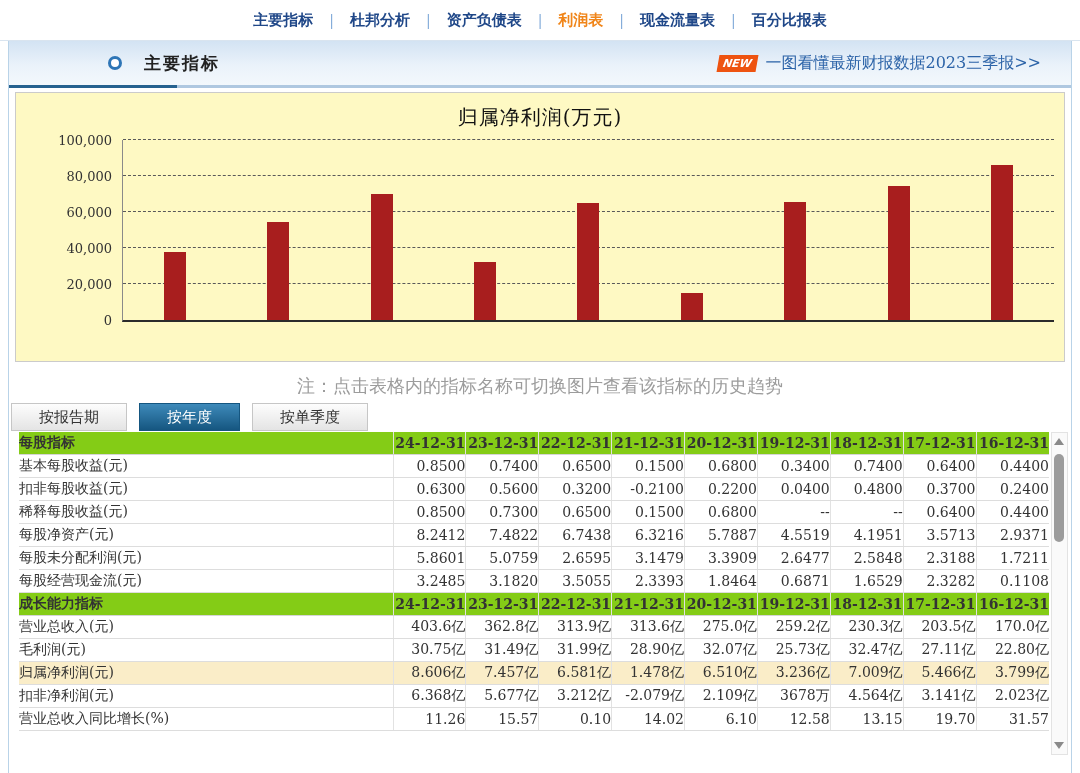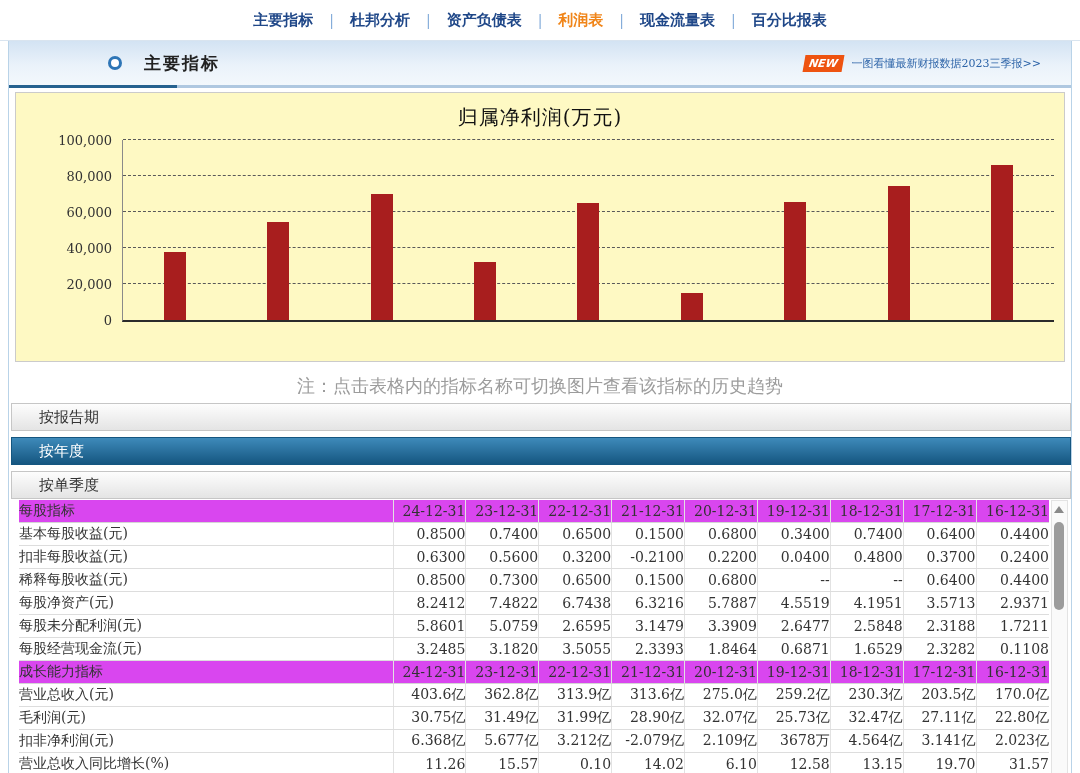--- a/index.html
+++ b/index.html
@@ -16,51 +16,51 @@
   .content{position:absolute;top:41px;left:8px;right:8px;bottom:0;border-left:1px solid #B9D3E8;border-right:1px solid #B9D3E8;background:#fff;}
 
   
   .band{height:44px;background:linear-gradient(180deg,#D3E3F3 0%,#EAF2FA 55%,#F3F8FC 100%);position:relative;display:flex;align-items:center;}
   .band-underline{position:absolute;bottom:-3px;left:0;right:0;height:3px;background:#AFC8E0;}
   .band-underline::before{content:"";position:absolute;left:0;top:0;height:3px;width:168px;background:#26628F;}
   .circle-icon{width:8px;height:8px;border:3px solid #2E75B6;border-radius:50%;background:#fff;margin-left:99px;flex:none;}
   .section-title{font-size:17px;font-weight:bold;color:#222;margin-left:22px;letter-spacing:2px;}
   .promo{margin-left:auto;margin-right:30px;display:flex;align-items:center;gap:9px;}
   .new-badge{background:#EE5310;color:#fff;font-size:11px;font-weight:bold;font-style:italic;line-height:15px;padding:1px 5px;transform:skewX(-10deg);font-family:"DejaVu Sans","Liberation Sans",sans-serif;}
-  .promo-link{color:#2D64A8;font-size:11px;cursor:pointer;text-decoration:none;}
+  .promo-link{color:#2D64A8;font-size:16px;cursor:pointer;text-decoration:none;}
 
   
   .chart-panel{margin:7px 6px 0 6px;border:1px solid #CBCBCB;height:268px;position:relative;background:#fef9c3;}
   .chart-title{text-align:center;font-size:20px;color:#111;padding-top:11px;letter-spacing:1px;}
   .plot-wrap{position:absolute;left:0;right:0;top:47px;bottom:0;}
   .ylabels{position:absolute;left:0;top:0;width:96px;height:180px;}
   .ylabels span{position:absolute;right:0;font-size:13px;color:#333;white-space:nowrap;}
   .plot-area{position:absolute;left:106px;right:10px;top:0;height:180px;border-left:1px solid #8a8a8a;border-bottom:2px solid #2b2b2b;}
   .gridline{position:absolute;left:0;right:0;height:0;border-top:1px dashed #595959;}
   .bars{position:absolute;left:0;right:0;top:0;bottom:0;display:flex;}
   .bar-slot{flex:1;display:flex;align-items:flex-end;justify-content:center;}
   .bar{width:22px;background:#A81E1E;}
   .xlabels{position:absolute;left:106px;right:10px;top:188px;display:flex;}
   .xlabel{flex:1;text-align:center;font-size:13px;color:#222;white-space:nowrap;}
 
   .note{text-align:center;color:#9C9C9C;font-size:18px;margin-top:12px;height:20px;}
 
   
-  .tabs{display:flex;margin:9px 0 0 2px;gap:6px;flex-direction:column;}
+  .tabs{display:flex;margin:9px 0 0 2px;gap:12px;}
   .tab{height:26px;line-height:26px;padding:0 27px;font-size:15px;color:#333;background:linear-gradient(#FDFDFD,#E4E4E4);border:1px solid #C6C6C6;cursor:pointer;white-space:nowrap;}
   .tab.active{background:linear-gradient(#3E8ABA,#155680);color:#fff;border-color:#155680;}
 
   
   .table-zone{position:relative;margin:1px 0 0 10px;width:1049px;}
   table.fin{border-collapse:collapse;table-layout:fixed;width:1030px;font-size:14px;}
   table.fin td{height:22px;padding:0;border-bottom:1px solid #DDDDDD;color:#333;overflow:hidden;white-space:nowrap;}
   td.lab{text-align:left;padding-left:16px;color:#3d3d3d;border-right:1px solid #E2E2E2;}
   td.val{text-align:right;padding-right:12px;border-right:1px solid #E2E2E2;}
   td.last{border-right:none;}
-  tr.sec td{background:#d946ef;font-weight:normal;border-bottom:1px solid #D5D5D5;}
+  tr.sec td{background:#84cc16;font-weight:bold;border-bottom:1px solid #D5D5D5;}
   tr.hl td{background:#FAEDC8;}
   tr.row td.lab{cursor:pointer;}
 
   
   .sb{position:absolute;left:1032px;top:0;width:15px;height:321px;background:#FAFAFA;border:1px solid #E3E3E3;}
   .sb-up{position:absolute;top:5px;left:2px;width:0;height:0;border-left:5px solid transparent;border-right:5px solid transparent;border-bottom:7px solid #8A8A8A;cursor:pointer;}
   .sb-down{position:absolute;bottom:5px;left:2px;width:0;height:0;border-left:5px solid transparent;border-right:5px solid transparent;border-top:7px solid #8A8A8A;cursor:pointer;}
   .sb-thumb{position:absolute;top:21px;left:2px;width:10px;height:88px;background:#9C9C9C;border-radius:6px;cursor:pointer;}
 </style>
 </head>
@@ -280,20 +280,32 @@
               <td class="val">30.75亿</td>
               <td class="val">31.49亿</td>
               <td class="val">31.99亿</td>
               <td class="val">28.90亿</td>
               <td class="val">32.07亿</td>
               <td class="val">25.73亿</td>
               <td class="val">32.47亿</td>
               <td class="val">27.11亿</td>
               <td class="val last">22.80亿</td>
             </tr>
+            <tr class="row hl">
+              <td class="lab">归属净利润(元)</td>
+              <td class="val">8.606亿</td>
+              <td class="val">7.457亿</td>
+              <td class="val">6.581亿</td>
+              <td class="val">1.478亿</td>
+              <td class="val">6.510亿</td>
+              <td class="val">3.236亿</td>
+              <td class="val">7.009亿</td>
+              <td class="val">5.466亿</td>
+              <td class="val last">3.799亿</td>
+            </tr>
             <tr class="row">
               <td class="lab">扣非净利润(元)</td>
               <td class="val">6.368亿</td>
               <td class="val">5.677亿</td>
               <td class="val">3.212亿</td>
               <td class="val">-2.079亿</td>
               <td class="val">2.109亿</td>
               <td class="val">3678万</td>
               <td class="val">4.564亿</td>
               <td class="val">3.141亿</td>

